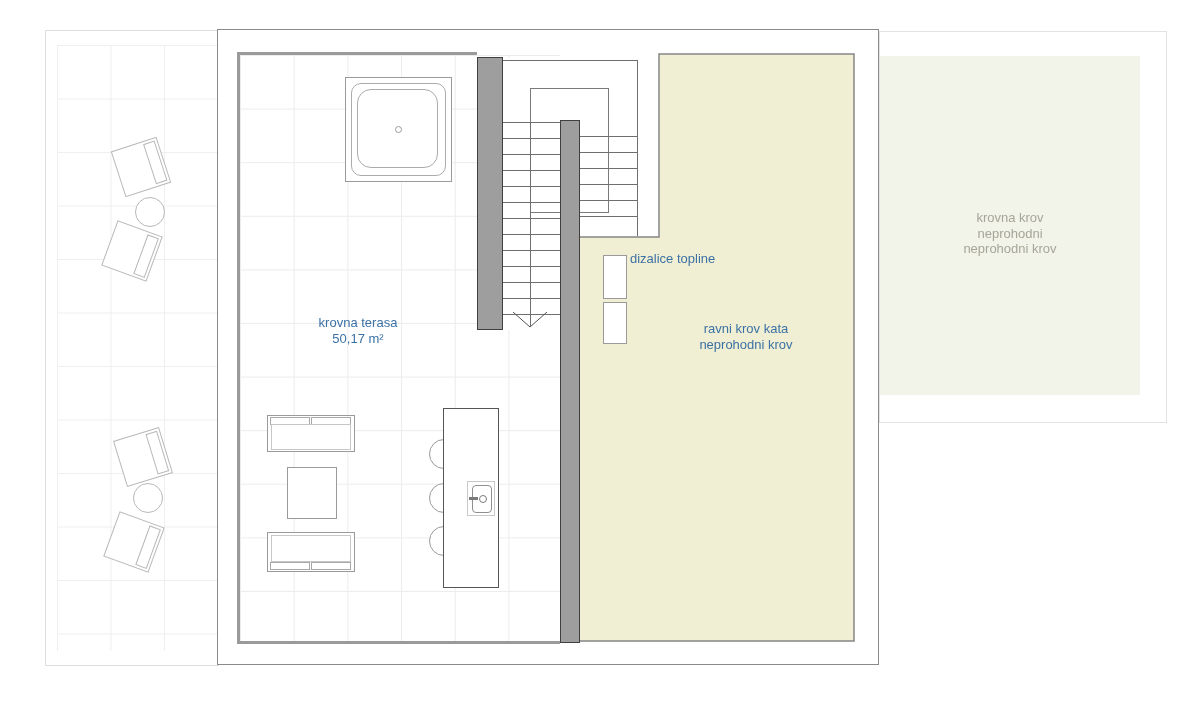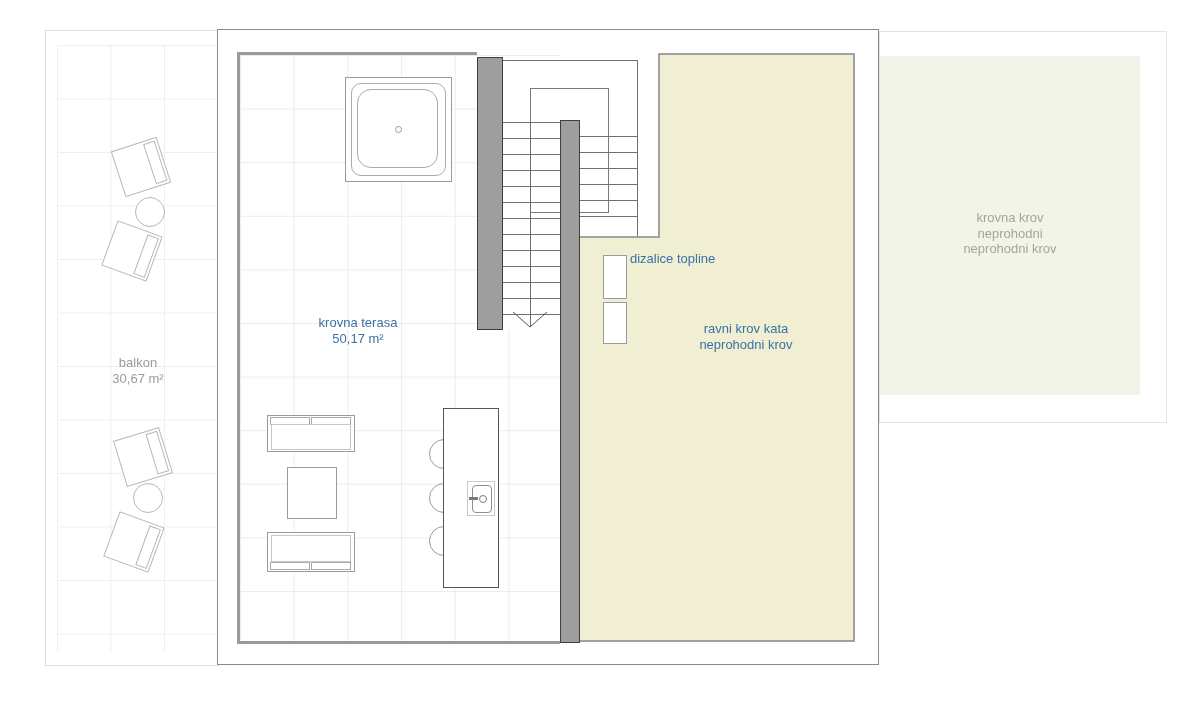--- a/index.html
+++ b/index.html
@@ -172,24 +172,20 @@
   <div class="abs island"></div>
   <div class="abs sink">
     <div class="sink-in"></div>
     <div class="faucet-bar"></div>
     <div class="faucet-dot"></div>
   </div>
 
   <div class="abs green-frame"></div>
   <div class="abs green-fill"></div>
 
-  <div class="abs label label-gray lbl-balkon">
-    <div>balkon</div>
-    <div>30,67 m²</div>
-  </div>
 
   <div class="abs label label-blue lbl-terasa">
     <div>krovna terasa</div>
     <div>50,17 m²</div>
   </div>
 
   <div class="abs label label-blue lbl-dizalice">dizalice topline</div>
 
   <div class="abs label label-blue lbl-ravni">
     <div>ravni krov kata</div>

